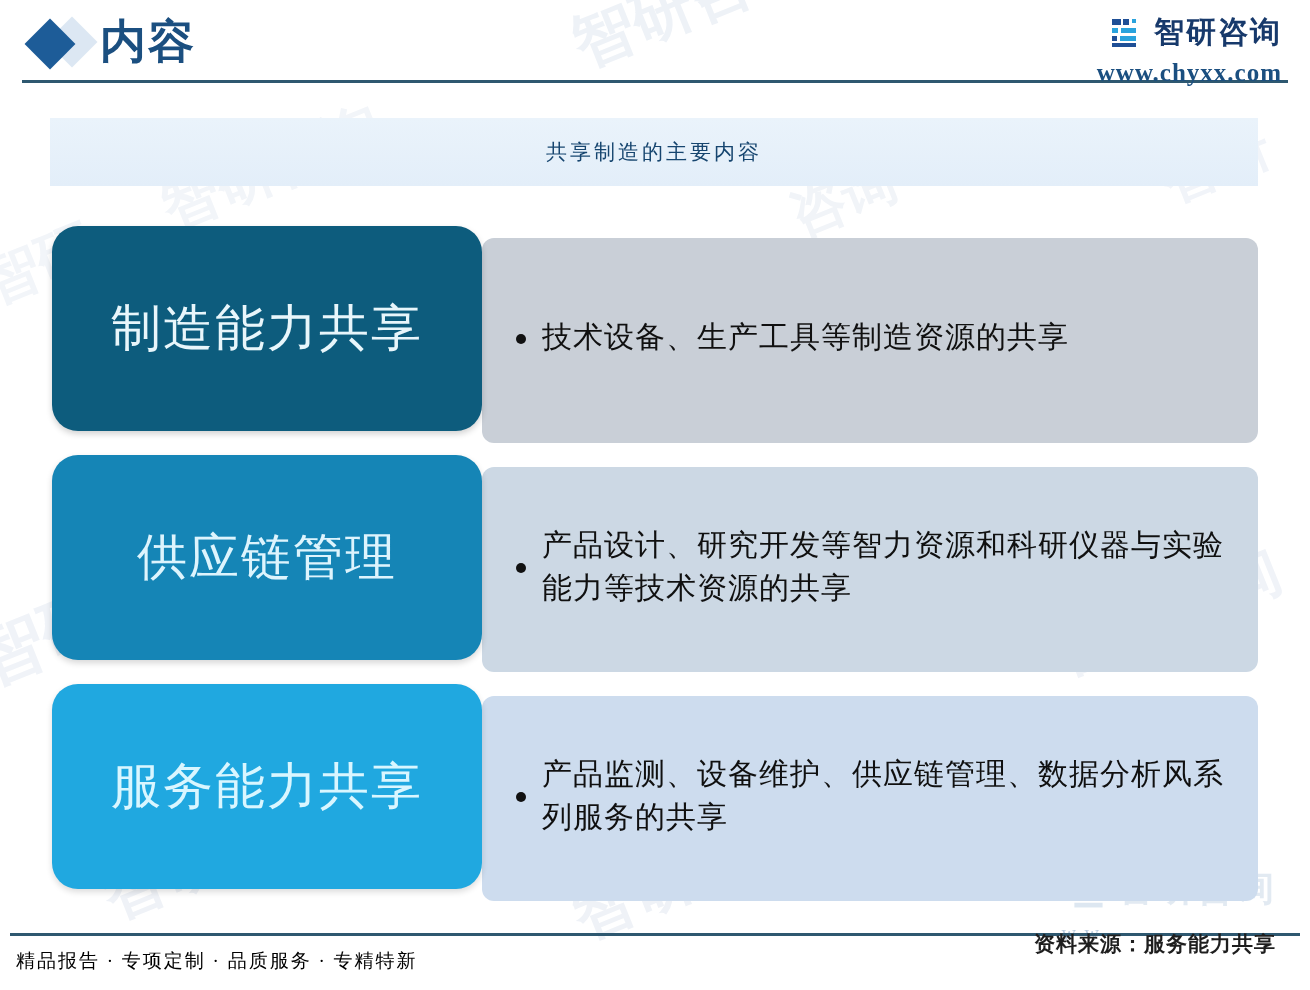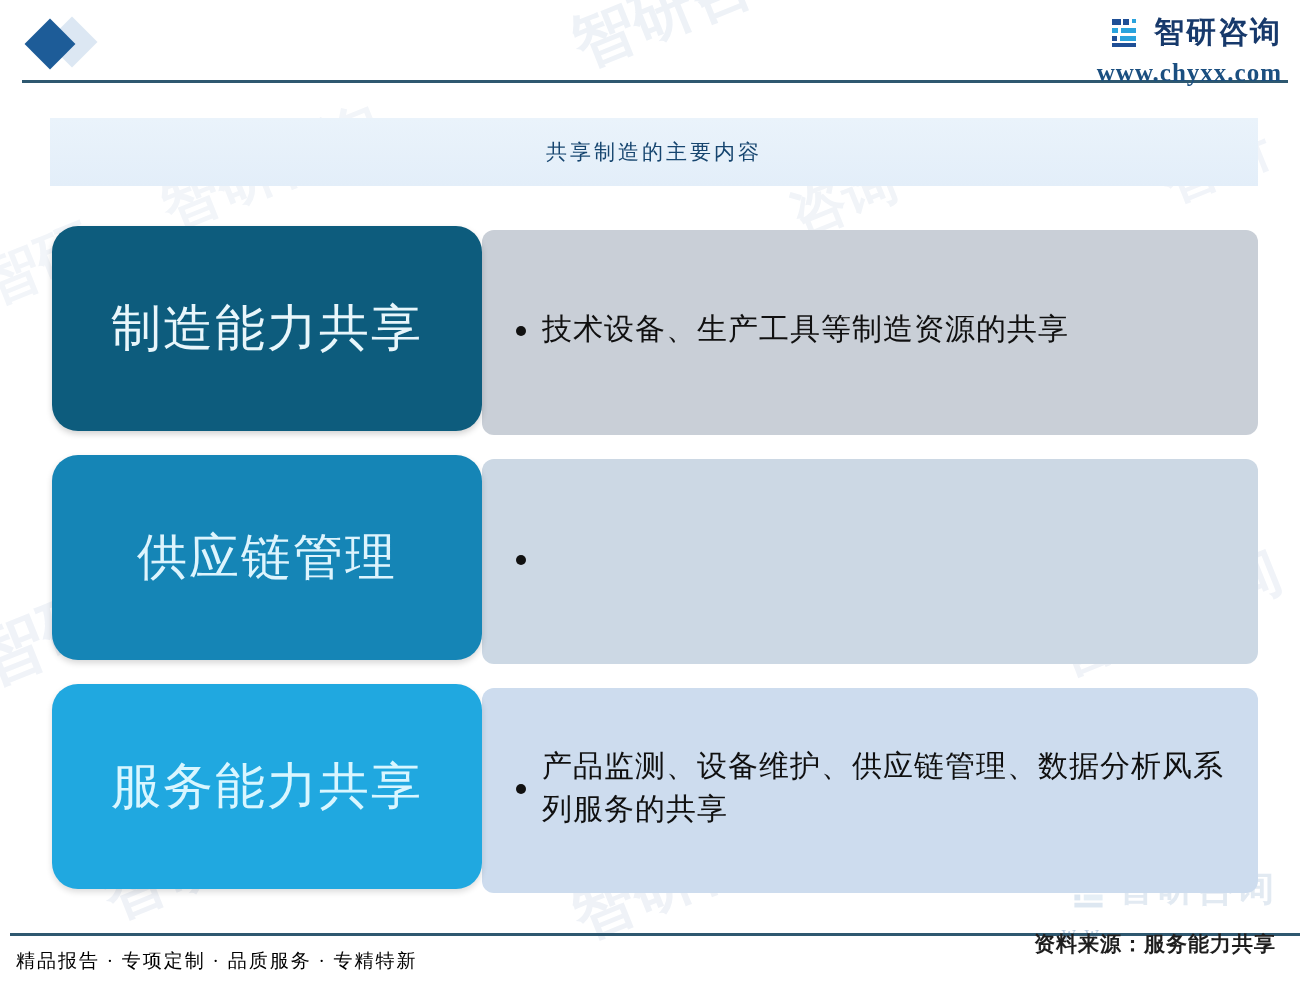--- a/index.html
+++ b/index.html
@@ -142,21 +142,21 @@
     width: 1206px;
     height: 205px;
     pointer-events: auto;
   }
   .row.r1 { top: 226px; }
   .row.r2 { top: 455px; }
   .row.r3 { top: 684px; }
 
   .row-panel {
     position: absolute;
-    left: 430px; top: 4px;
+    left: 430px; top: 12px;
     width: 776px; height: 205px;
     border-radius: 12px;
     display: flex;
     align-items: center;
     box-sizing: border-box;
     padding: 0 24px 6px 34px;
   }
   .row.r1 .row-panel { background: #c9cfd7; }
   .row.r2 .row-panel { background: #ccd8e4; }
   .row.r3 .row-panel { background: #cddcee; }
@@ -271,20 +271,21 @@
 </div>
 
 <div class="header">
 
 
   <div class="diamond-wrap">
     <div class="diamond back"></div>
     <div class="diamond front"></div>
   </div>
 
+  <div class="hdr-title">内容</div>
 
   <div class="hdr-rule"></div>
 
   <div class="brand">
     <div class="brand-row">
       <div class="brand-mark">
         <svg viewBox="0 0 34 34" width="34" height="34" aria-hidden="true">
           <rect x="2" y="3" width="9" height="6" fill="#1f4f96"></rect>
           <rect x="13" y="3" width="6" height="6" fill="#1f4f96"></rect>
           <rect x="22" y="3" width="4" height="4" fill="#2aa3dd"></rect>
@@ -313,20 +314,21 @@
       <div class="row-text">技术设备、生产工具等制造资源的共享</div>
     </div>
     <div class="row-label">
       <div class="row-label-text">制造能力共享</div>
     </div>
   </div>
 
   <div class="row r2">
     <div class="row-panel">
       <div class="bullet"></div>
+      <div class="row-text">产品设计、研究开发等智力资源和科研仪器与实验能力等技术资源的共享</div>
     </div>
     <div class="row-label">
       <div class="row-label-text">供应链管理</div>
     </div>
   </div>
 
   <div class="row r3">
     <div class="row-panel">
       <div class="bullet"></div>
       <div class="row-text">产品监测、设备维护、供应链管理、数据分析风系列服务的共享</div>

